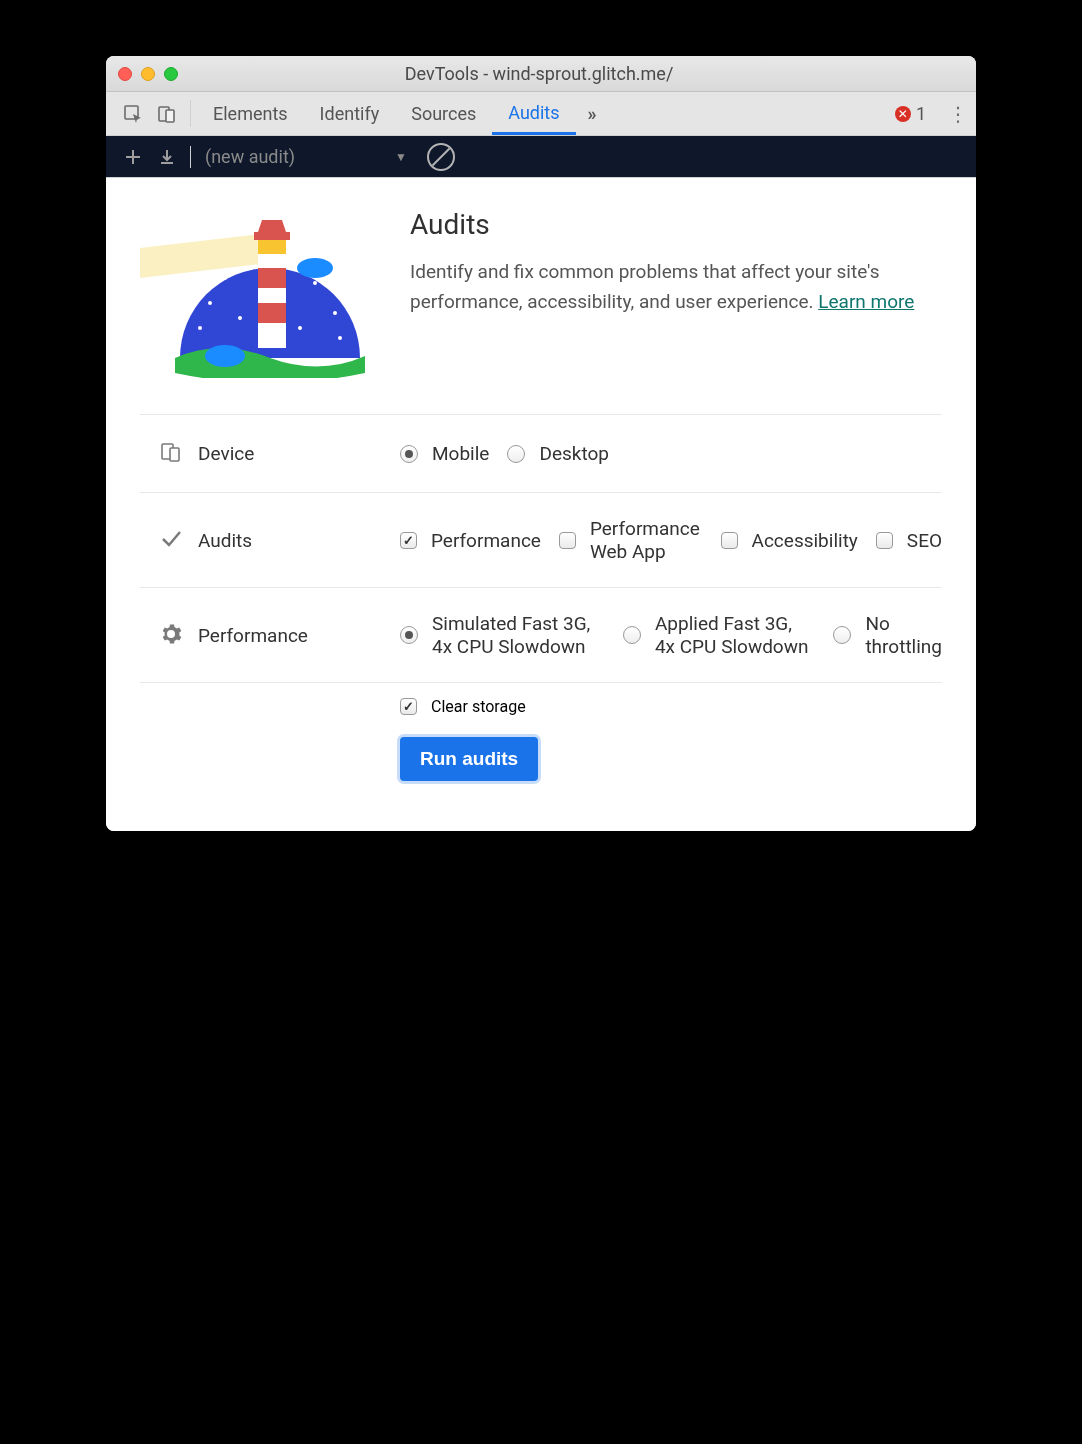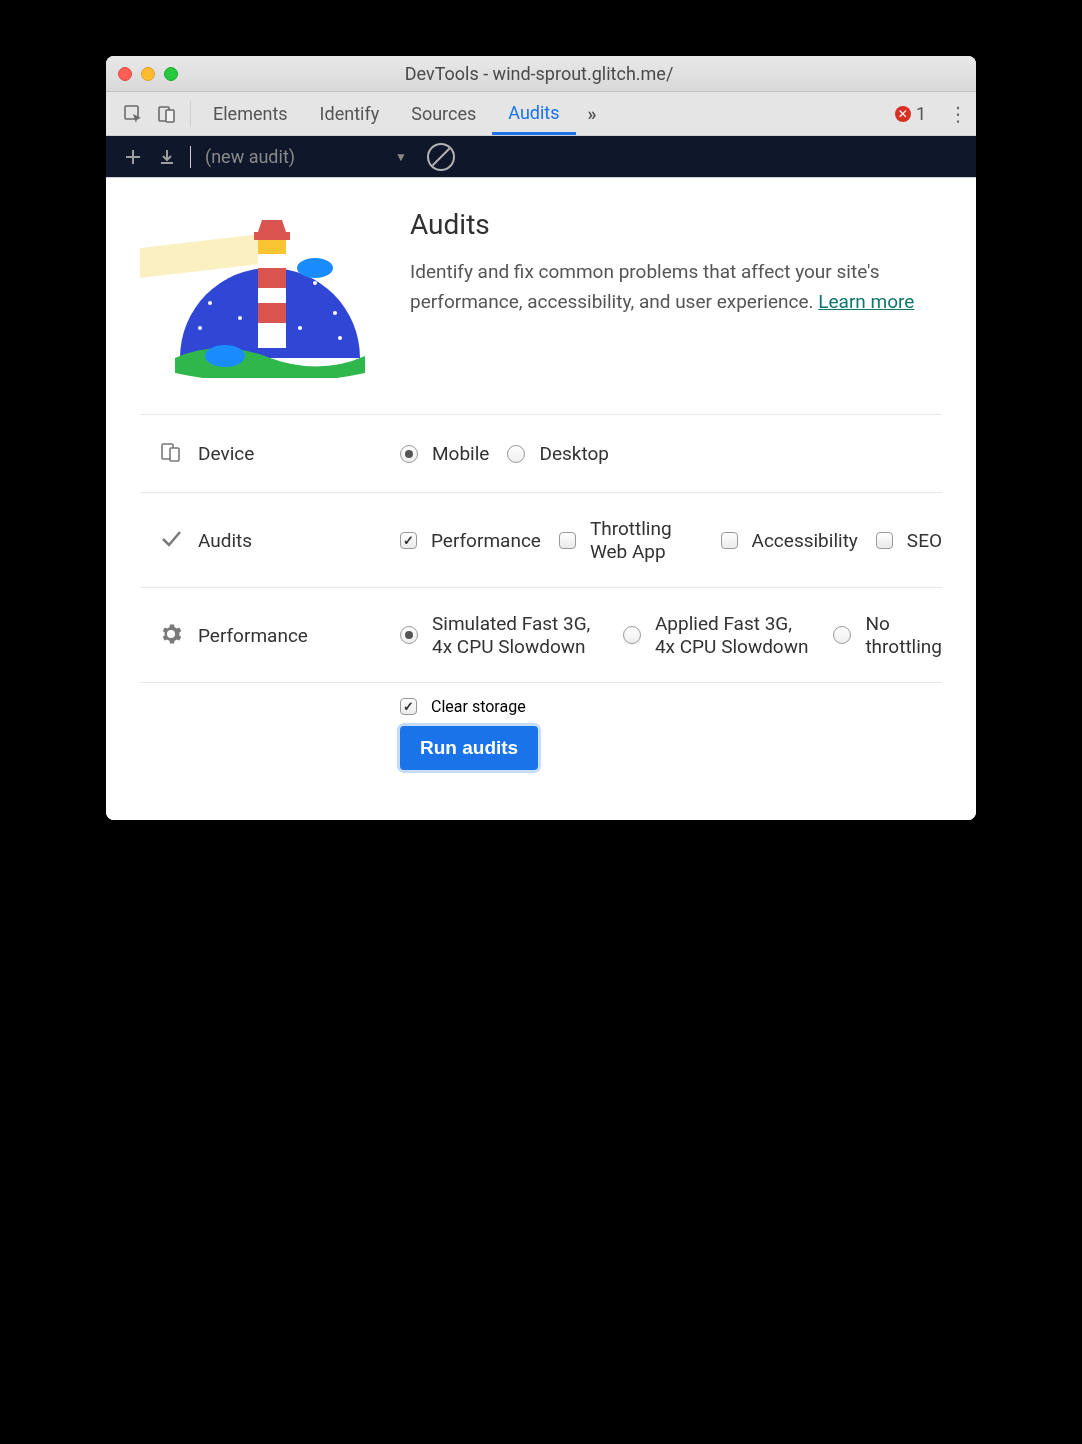--- a/index.html
+++ b/index.html
@@ -109,21 +109,21 @@
   .runbtn {
     display: inline-block;
     background: #1a73e8;
     color: #fff;
     font-size: 19px;
     font-weight: 600;
     border: none;
     border-radius: 4px;
     padding: 11px 20px;
     box-shadow: 0 0 0 3px rgba(26,115,232,0.25);
-    margin-top: 10px;
+    margin-top: 21px;
     margin-left: 0;
   }
   .footer-area { margin-left: 260px; }
 </style>
 </head>
 <body>
 
 <div class="window">
 
   <div class="titlebar">
@@ -247,21 +247,21 @@
         </span>
         <span>Audits</span>
       </div>
       <div class="options">
         <label class="opt">
           <span class="checkbox checked"></span>
           <span>Performance</span>
         </label>
         <label class="opt">
           <span class="checkbox"></span>
-          <span>Throttling Web App</span>
+          <span>Performance Web App</span>
         </label>
         <label class="opt">
           <span class="checkbox"></span>
           <span>Accessibility</span>
         </label>
         <label class="opt">
           <span class="checkbox"></span>
           <span>SEO</span>
         </label>
       </div>

